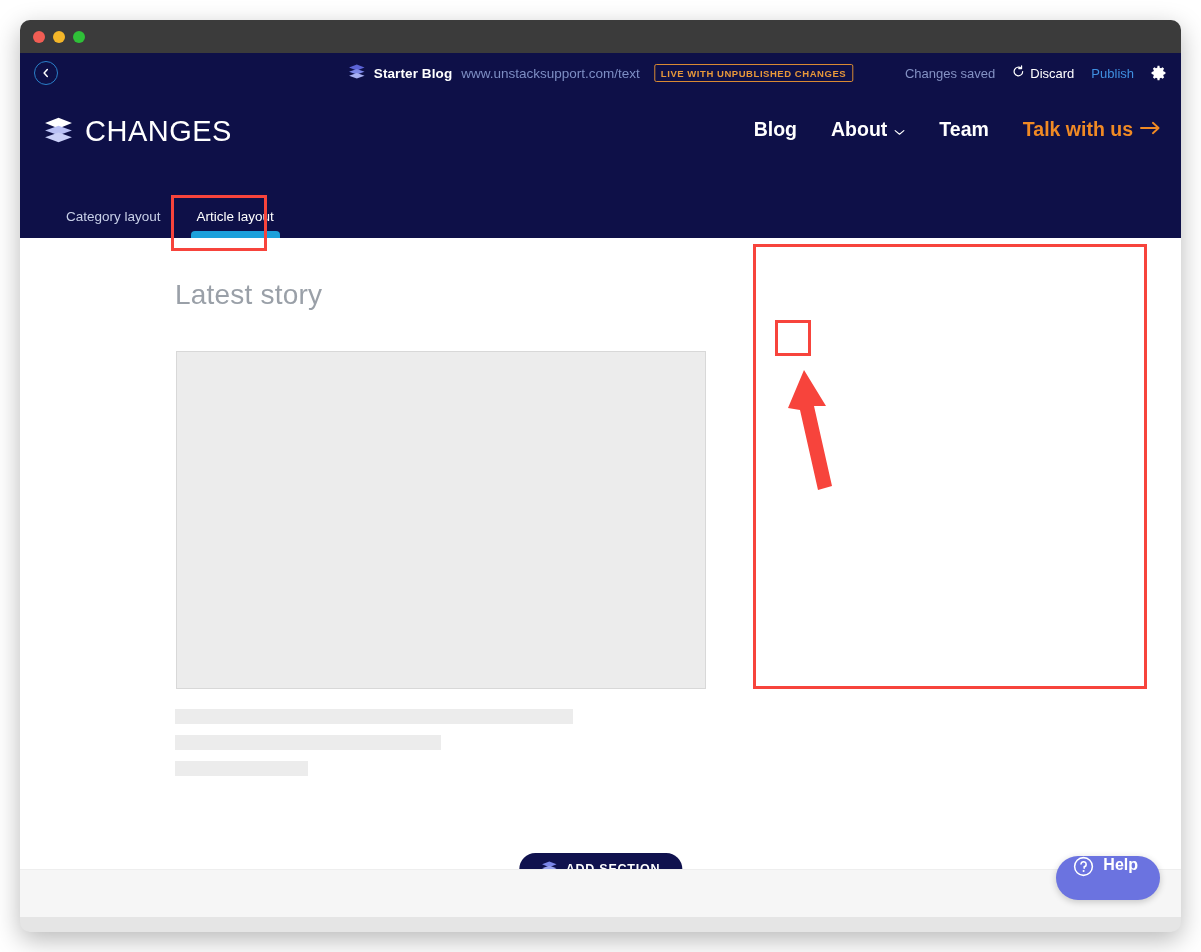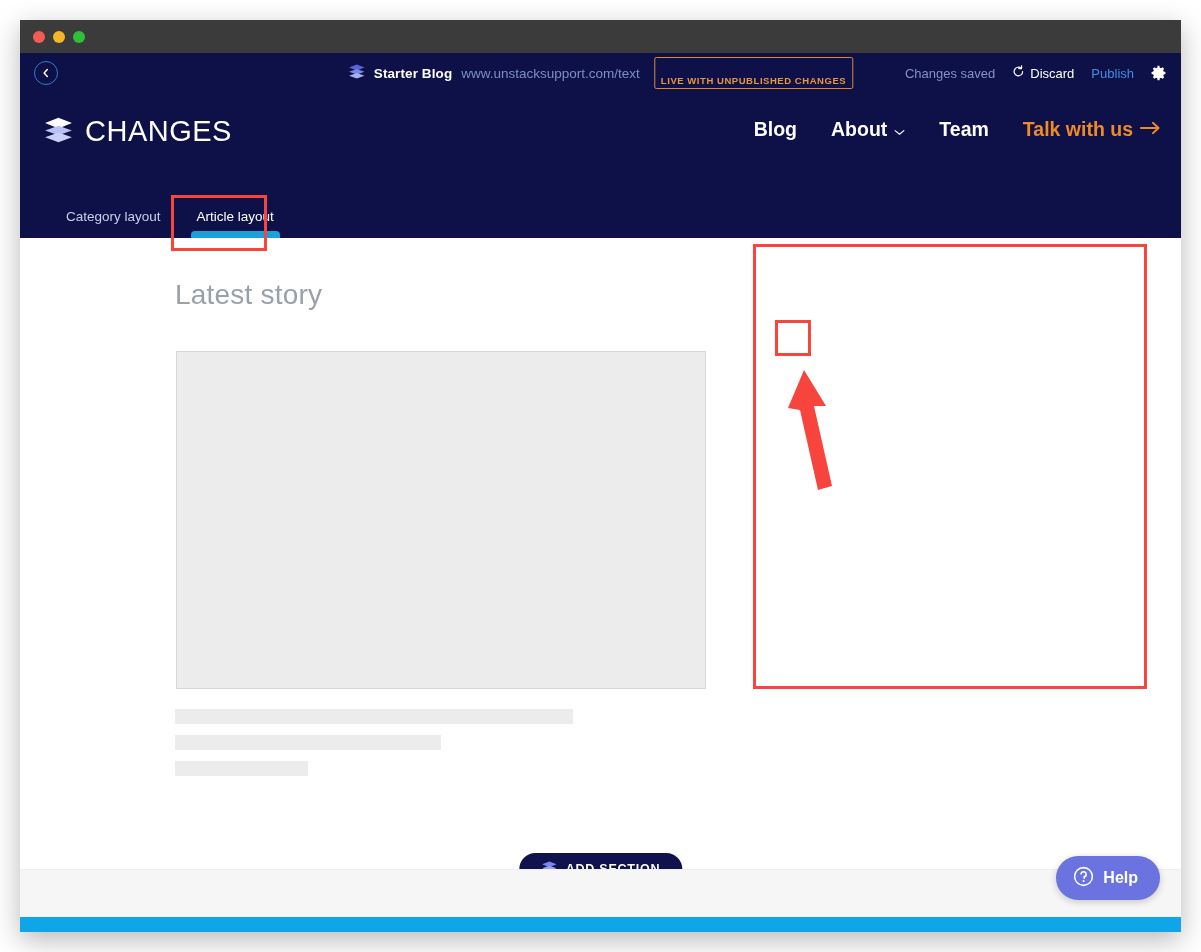--- a/index.html
+++ b/index.html
@@ -8,24 +8,24 @@
     background: #ffffff;
     font-family: "Liberation Sans", sans-serif;
     overflow: hidden;
   }
 
   
   #window {
     position: absolute;
     left: 20px; top: 20px;
     width: 1161px; height: 912px;
-    border-radius: 0;
+    border-radius: 10px;
     overflow: hidden;
     box-shadow: 0 8px 26px rgba(0,0,0,0.28);
-    background: #0ea5e9;
+    background: #e5e5e5;
   }
   #titlebar {
     height: 33px;
     background: #3b3b3b;
     display: flex;
     align-items: center;
     padding-left: 13px;
     gap: 8px;
   }
   .dot { width: 12px; height: 12px; border-radius: 50%; }
@@ -71,21 +71,21 @@
   .site-url {
     color: #7d8ec4;
     font-size: 13.5px;
   }
   #live-badge {
     border: 1px solid #d98a33;
     color: #e8983a;
     font-size: 9.5px;
     font-weight: bold;
     letter-spacing: .55px;
-    padding: 17px 6px 2px 6px;
+    padding: 3px 6px 2px 6px;
     border-radius: 2px;
     margin-left: 5px;
   }
   #toolbar-right {
     position: absolute;
     right: 14px;
     display: flex;
     align-items: center;
     gap: 17px;
     white-space: nowrap;
@@ -266,21 +266,21 @@
   }
 
   
   #help-widget {
     position: absolute;
     right: 21px; bottom: 17px;
     background: #6b73e0;
     border-radius: 22px;
     height: 44px;
     padding: 0 22px 0 17px;
-    display: flex; align-items: center; gap: 9px;
+    display: flex; gap: 9px;
     color: #ffffff;
     font-size: 16px;
     font-weight: bold;
     cursor: pointer;
     box-shadow: 0 2px 7px rgba(0,0,0,0.2);
     z-index: 9;
   }
 
   
   #footer-strip {

